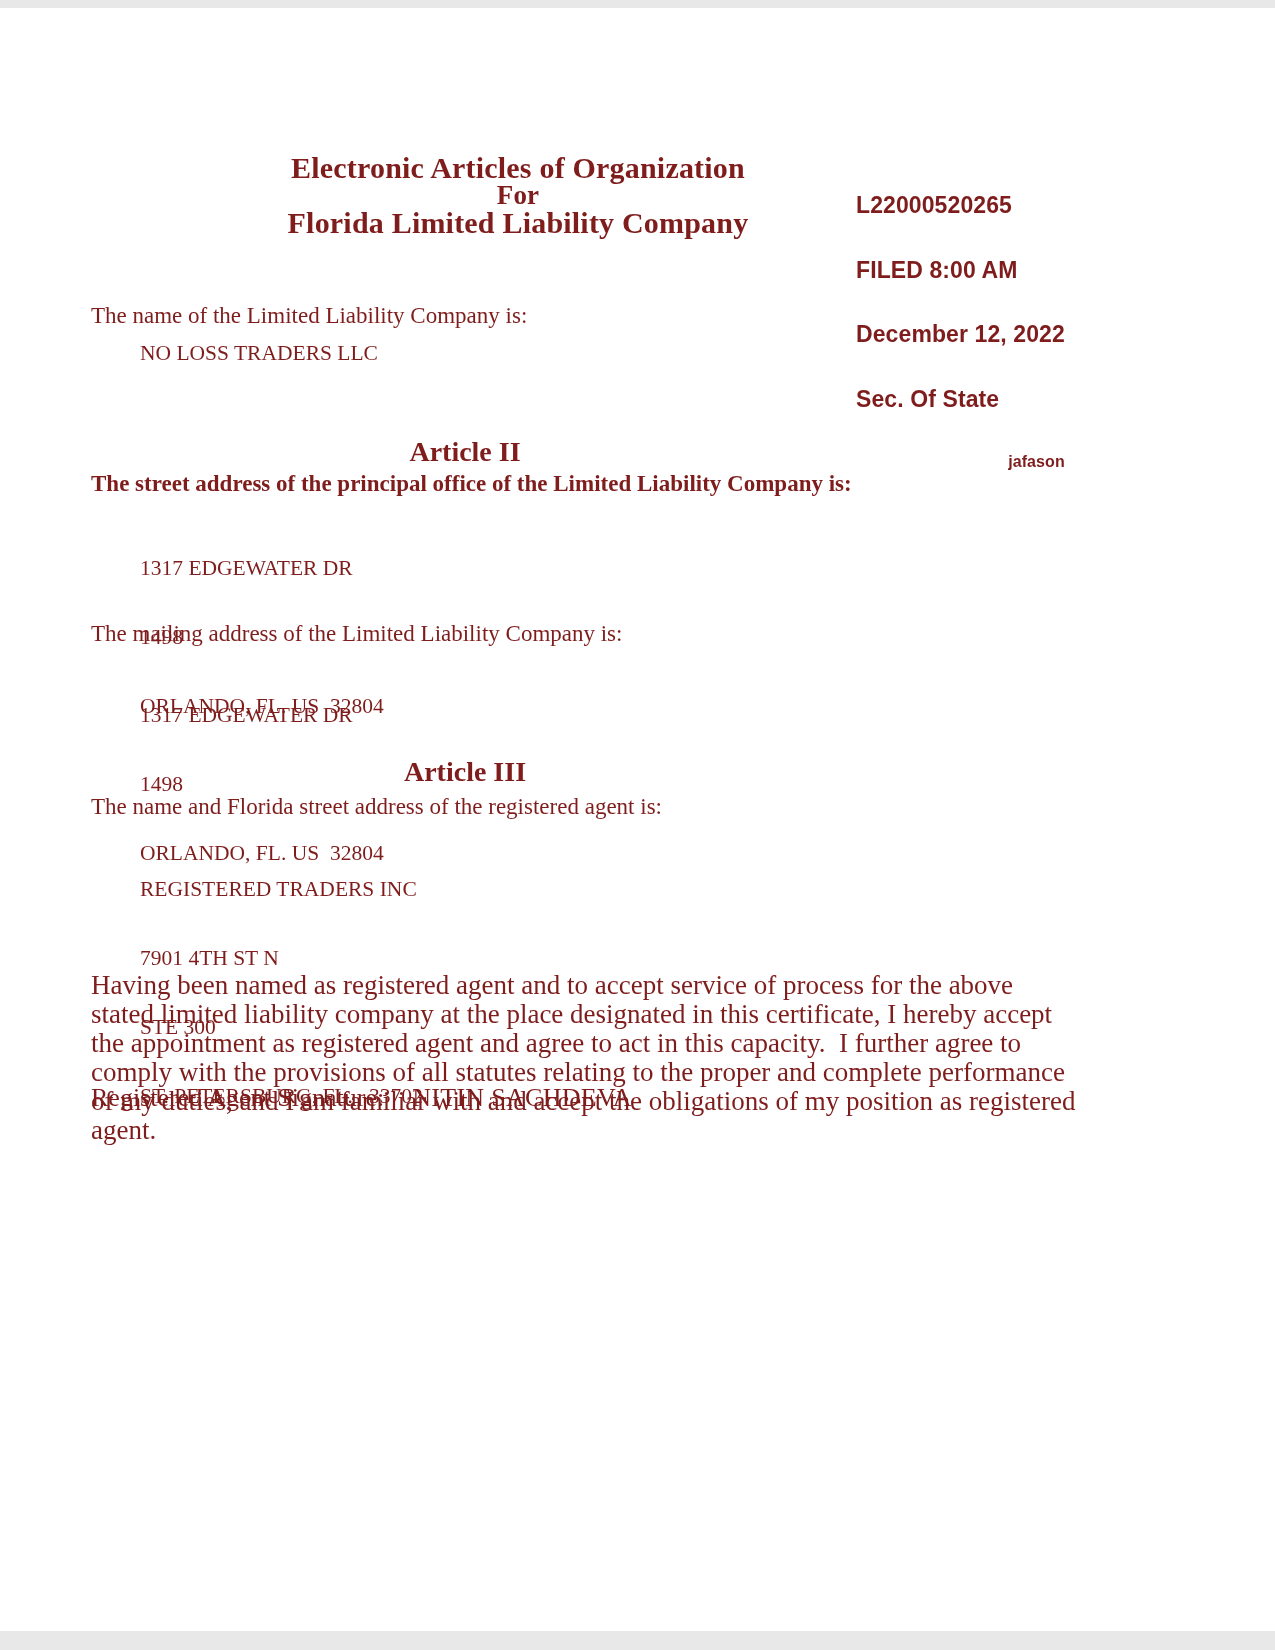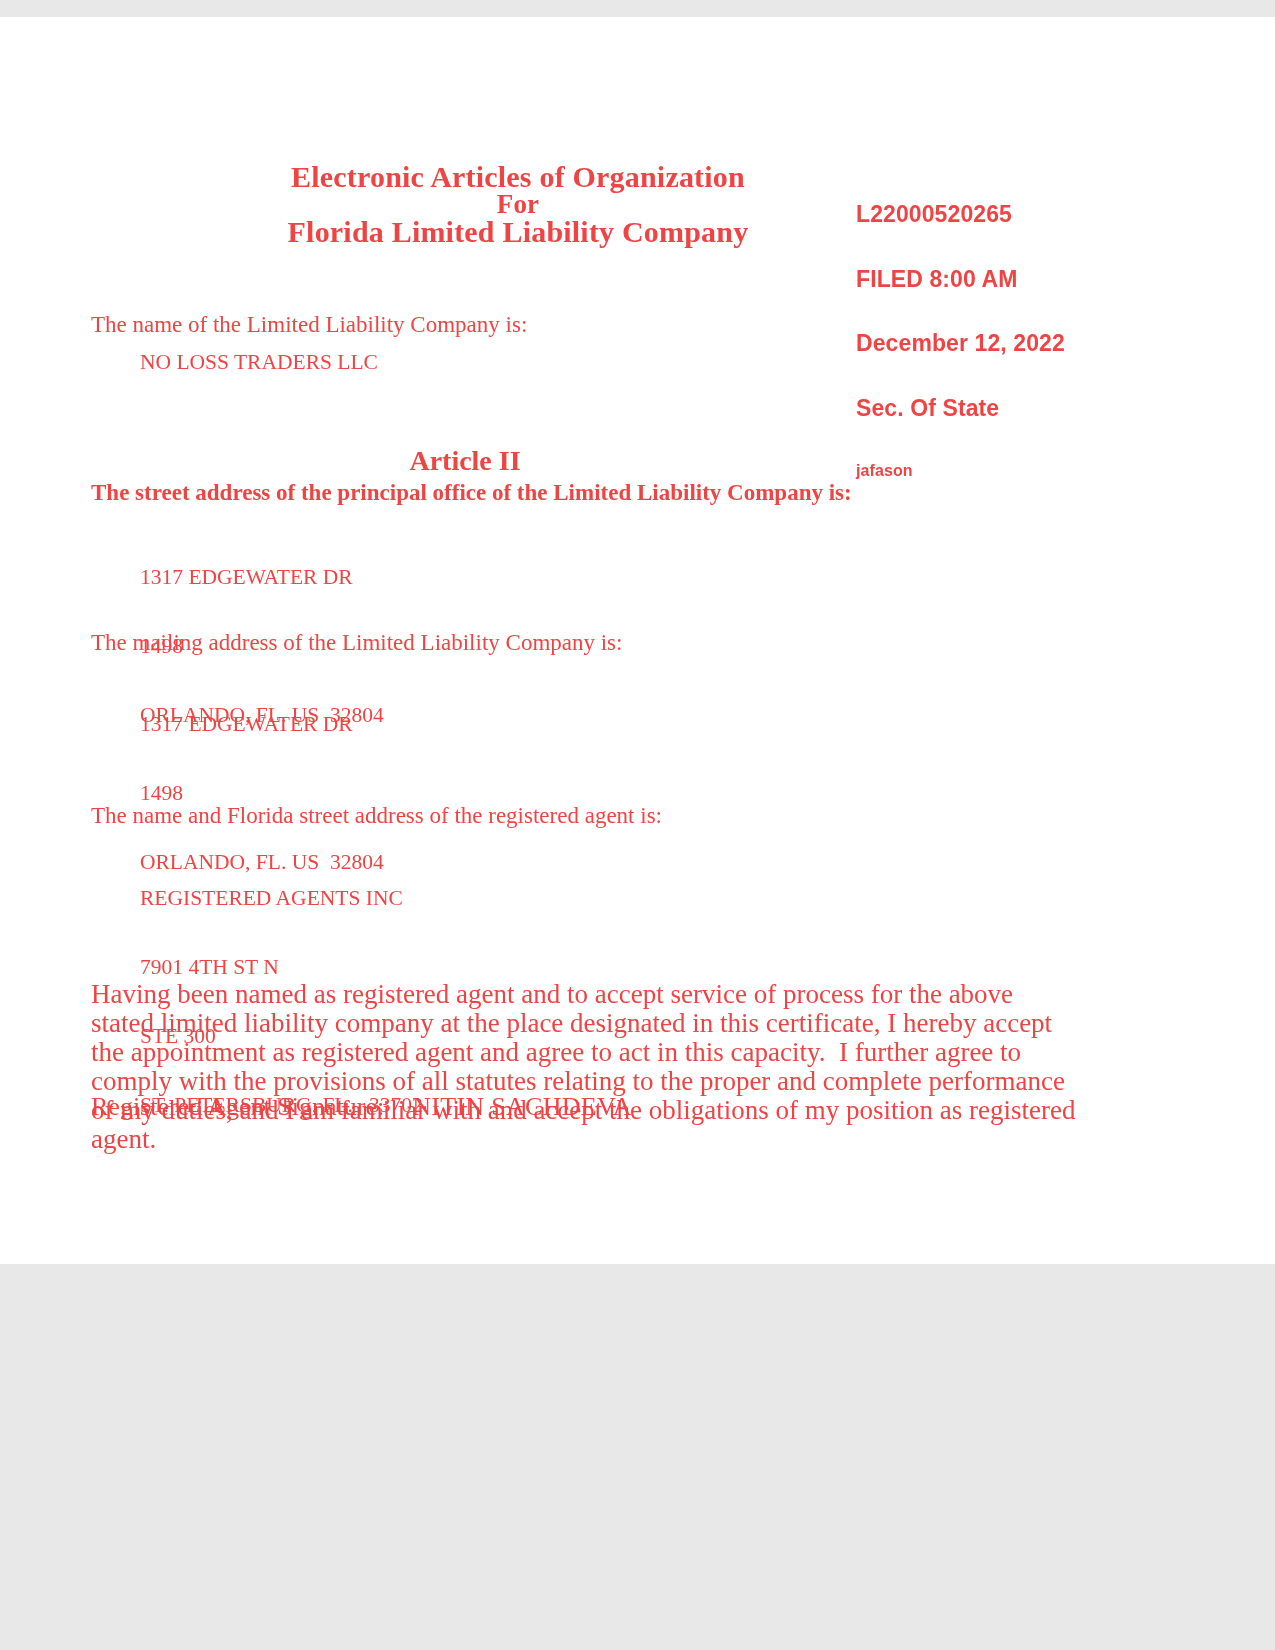--- a/index.html
+++ b/index.html
@@ -1,23 +1,23 @@
 <!DOCTYPE html>
 <html><head>
 <meta charset="utf-8">
 <style>
   * { margin: 0; padding: 0; box-sizing: border-box; }
   html, body { background: #e8e8e8; }
   .page {
     position: relative;
     width: 1275px;
-    height: 1247px;
-    margin: 17px auto;
+    height: 1623px;
+    margin: 8px auto;
     background: #ffffff;
-    color: #ef4444;
+    color: #7f1d1d;
     overflow: hidden;
     font-family: "Liberation Serif", serif;
   }
   
   .title-block {
     position: absolute;
     top: 146px;
     left: 128px;
     width: 780px;
     text-align: center;
@@ -38,20 +38,21 @@
     font-family: "Liberation Sans", sans-serif;
     font-weight: bold;
     font-size: 23px;
     line-height: 21.5px;
     letter-spacing: 0.1px;
     white-space: pre;
   }
   .filing-examiner {
     font-size: 16px;
     line-height: 18px;
+    text-align: right;
   }
   
   .article-heading {
     position: absolute;
     left: 0;
     width: 930px;
     text-align: center;
     font-weight: bold;
     font-size: 28px;
     line-height: 28px;
@@ -132,23 +133,24 @@
     <div>1498</div>
     <div>ORLANDO, FL. US  32804</div>
   </div>
   <div class="intro-line intro-mailing">The mailing address of the Limited Liability Company is:</div>
   <div class="value-block mailing-address-block">
     <div>1317 EDGEWATER DR</div>
     <div>1498</div>
     <div>ORLANDO, FL. US  32804</div>
   </div>
 
+  <div class="article-heading heading-3">Article III</div>
   <div class="intro-line intro-a3">The name and Florida street address of the registered agent is:</div>
   <div class="value-block agent-address-block">
-    <div>REGISTERED AGENTS INC</div>
+    <div>REGISTERED TRADERS INC</div>
     <div>7901 4TH ST N</div>
     <div>STE 300</div>
     <div>ST. PETERSBURG, FL.   33702</div>
   </div>
 
   <div class="acceptance-paragraph">Having been named as registered agent and to accept service of process for the above stated limited liability company at the place designated in this certificate, I hereby accept the appointment as registered agent and agree to act in this capacity.  I further agree to comply with the provisions of all statutes relating to the proper and complete performance of my duties, and I am familiar with and accept the obligations of my position as registered agent.</div>
   <div class="signature-line">
     <span>Registered Agent Signature:</span><span class="signature-name">NITIN SACHDEVA</span>
   </div>
 

